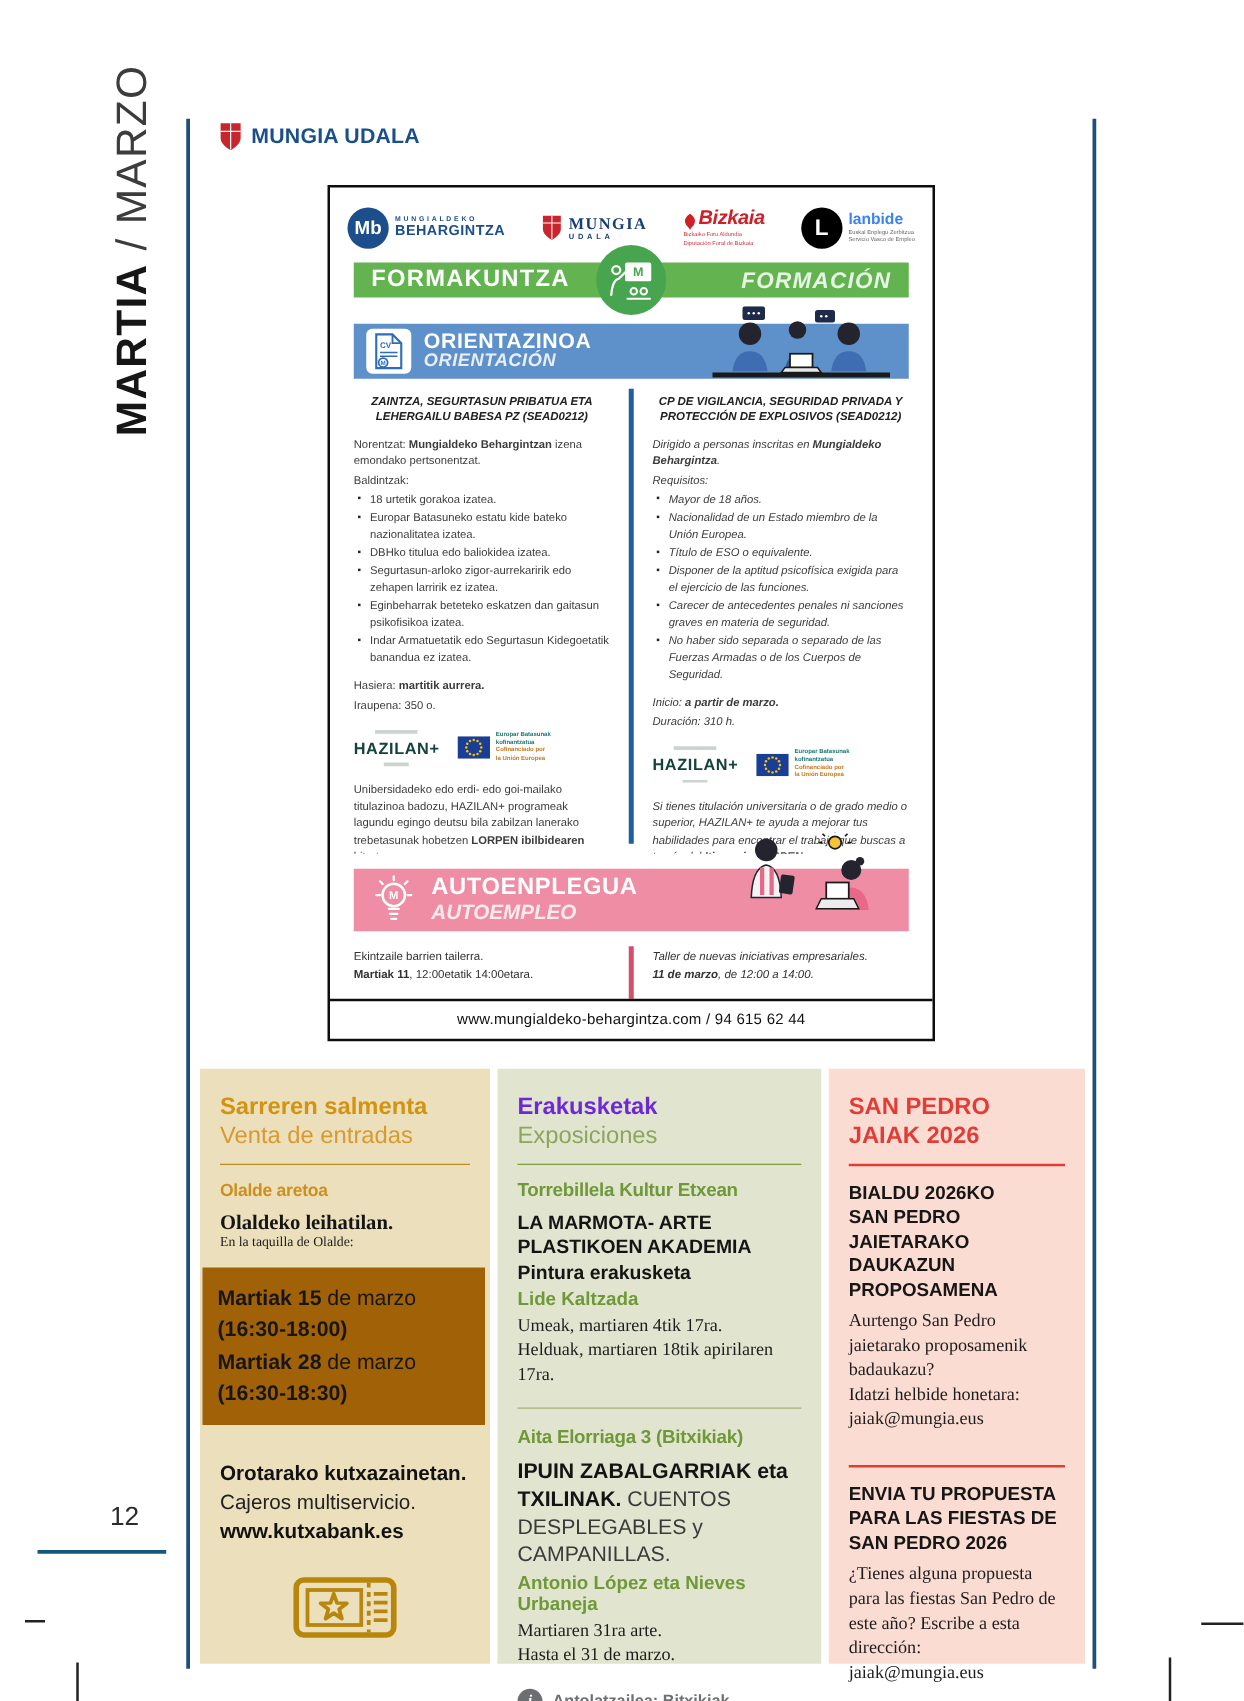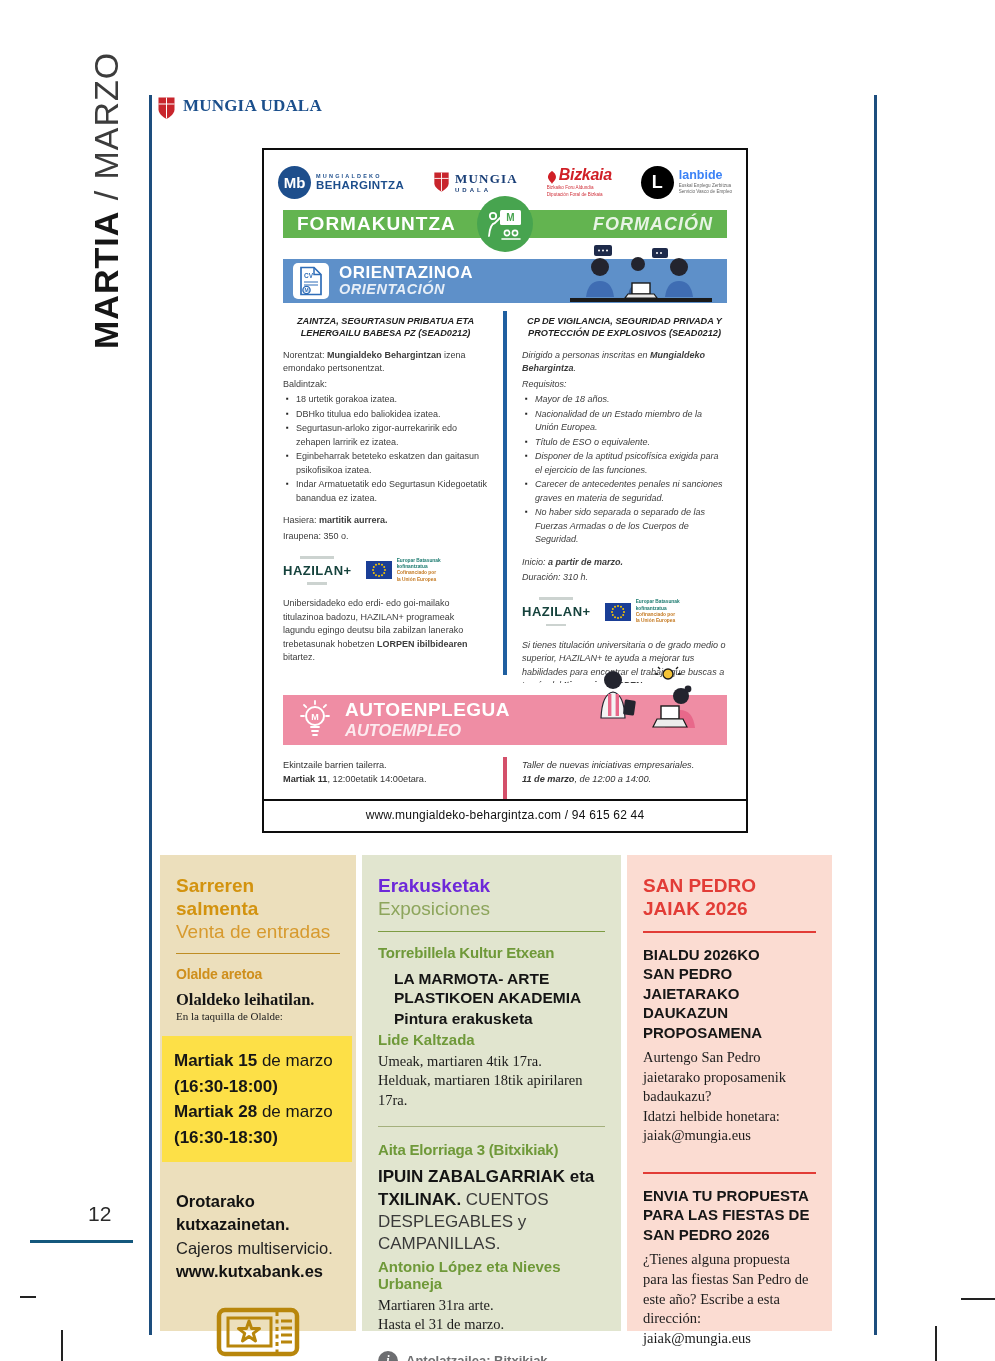--- a/index.html
+++ b/index.html
@@ -12,21 +12,21 @@
   .vrule.right { left:874px; }
 
   
   .side-month { position:absolute; left:82px; top:95px; width:48px; height:254px; }
   .side-month .inner { display:block; height:100%; writing-mode:vertical-rl; transform:rotate(180deg);
     font-size:34px; line-height:48px; white-space:nowrap; color:#161616; letter-spacing:1px; }
   .sm-bold { font-weight:700; }
   .sm-light { font-weight:300; color:#3c3c3c; }
 
   
-  .muni { position:absolute; left:157px; top:96px; height:26px; display:flex; align-items:flex-start; gap:7px;font-family:Liberation Serif, serif; }
+  .muni { position:absolute; left:175px; top:96px; height:26px; display:flex; align-items:center; gap:7px; }
   .muni-name { font-size:17px; font-weight:700; color:#1b4f8c; letter-spacing:.2px; }
 
   
   .poster { position:absolute; left:262px; top:148px; width:486px; height:685px; background:#fff;
             border:2px solid #0d0d0d; box-sizing:border-box; }
 
   .logos { height:56px; display:flex; align-items:center; justify-content:space-between; padding:4px 14px 0; }
   .logo { display:flex; align-items:center; gap:5px; }
   .mb-circle { width:33px; height:33px; border-radius:50%; background:#1d4e8c; color:#fff;
                display:flex; align-items:center; justify-content:center; font-weight:700; font-size:15px; }
@@ -94,51 +94,51 @@
                        margin-left:-2px; background:#d4506a; }
   .acol p { margin:0; }
   .acol.right { font-style:italic; }
 
   .poster-footer { position:absolute; left:0; right:0; bottom:0; border-top:2px solid #0d0d0d;
                    padding:7px 0 9px; text-align:center; font-size:12px; color:#101010; letter-spacing:.2px; }
 
   
   .bottom-cols { position:absolute; left:160px; top:855px; display:flex; gap:6px; }
   .bcol { box-sizing:border-box; height:476px; padding:20px 16px; }
-  .bcol.tickets { width:196px; background:#ecdfbc; }
+  .bcol.tickets { width:232px; background:#ecdfbc; }
   .bcol.expos { width:259px; background:#e1e5cf; }
   .bcol.sanpedro { width:205px; background:#fbdcd2; }
 
   .sec-title { font-size:19px; line-height:1.2; }
   .sec-title .eu { display:block; font-weight:800; }
   .sec-title .es { display:block; font-weight:400; }
   .tickets .sec-title .eu { color:#d3930f; }
   .tickets .sec-title .es { color:#d79a2e; }
   .expos .sec-title .eu { color:#6d28d9; }
   .expos .sec-title .es { color:#8da55c; }
   .sanpedro .sec-title .eu { color:#e23c36; }
   .sec-rule { border:none; border-top:1.5px solid #000; margin:10px 0 12px; }
   .tickets .sec-rule { border-color:#bf8d23; }
   .expos .sec-rule { border-color:#7d9c43; }
   .sanpedro .sec-rule { border-color:#e23c36; border-top-width:2px; }
 
   .serif { font-family:"Liberation Serif", serif; }
   .venue-gold { font-size:14px; font-weight:800; color:#cf8f1c; margin:2px 0 8px; letter-spacing:-.2px; }
   .tk-eu { font-size:16.5px; font-weight:700; color:#151515; margin:0; }
   .tk-es { font-size:11px; color:#1b1b1b; margin:0; }
-  .dates-box { background:#fde047; margin:14px -12px 0 -14px; padding:12px 12px;
+  .dates-box { background:#a16207; margin:14px -12px 0 -14px; padding:12px 12px;
                font-size:17px; line-height:1.5; color:#161616; }
   .dates-box .b { font-weight:800; }
   .atm { margin-top:28px; font-size:16.5px; line-height:1.4; }
   .atm .b { font-weight:800; color:#121212; display:block; }
   .atm .r { display:block; color:#222; }
   .ticket-icon { display:block; margin:20px auto 0; }
 
   .venue-green { font-size:15px; font-weight:800; color:#6f9939; margin:4px 0 8px; letter-spacing:-.2px; }
-  .expo-name { font-size:15.5px; font-weight:800; color:#141414; line-height:1.25; margin:0 16px 2px; }
+  .expo-name { font-size:15.5px; font-weight:800; color:#141414; line-height:1.25; margin:0 0 2px; }
   .artist-green { font-size:15px; font-weight:800; color:#6f9939; margin:0 0 4px; }
   .expo-dates { font-size:14.5px; line-height:1.35; color:#1c1c1c; margin:0; }
   .expo-divider { border:none; border-top:1px solid #a4b07c; margin:16px 0 14px; }
   .expo-mixed { font-size:17px; line-height:1.3; margin:0 0 3px; color:#3a3a3a; }
   .expo-mixed .b { font-weight:800; color:#141414; }
   .organizer { display:flex; gap:8px; margin-top:16px; align-items:flex-start; }
   .info-dot { width:20px; height:20px; border-radius:50%; background:#6d6e71; color:#fff; font-weight:700;
               display:flex; align-items:center; justify-content:center; font-size:12px; flex:0 0 auto;
               font-family:"Liberation Serif", serif; font-style:italic; }
   .organizer .txt { font-size:13px; font-weight:700; color:#6e6f71; line-height:1.45; padding-top:1px; }
@@ -270,20 +270,21 @@
       </svg>
     </div>
 
     <div class="orient-cols">
       <div class="ocol left">
         <div class="course-title">ZAINTZA, SEGURTASUN PRIBATUA ETA LEHERGAILU BABESA PZ (SEAD0212)</div>
         <p><span>Norentzat: </span><b>Mungialdeko Behargintzan</b><span> izena emondako pertsonentzat.</span></p>
         <p>Baldintzak:</p>
         <ul class="blist">
           <li>18 urtetik gorakoa izatea.</li>
+          <li>Europar Batasuneko estatu kide bateko nazionalitatea izatea.</li>
           <li>DBHko titulua edo baliokidea izatea.</li>
           <li>Segurtasun-arloko zigor-aurrekaririk edo zehapen larririk ez izatea.</li>
           <li>Eginbeharrak beteteko eskatzen dan gaitasun psikofisikoa izatea.</li>
           <li>Indar Armatuetatik edo Segurtasun Kidegoetatik banandua ez izatea.</li>
         </ul>
         <p class="start-line"><span>Hasiera: </span><b>martitik aurrera.</b></p>
         <p>Iraupena: 350 o.</p>
         <div class="col-lower">
           <div class="hz-row">
             <div class="hz-mark">

